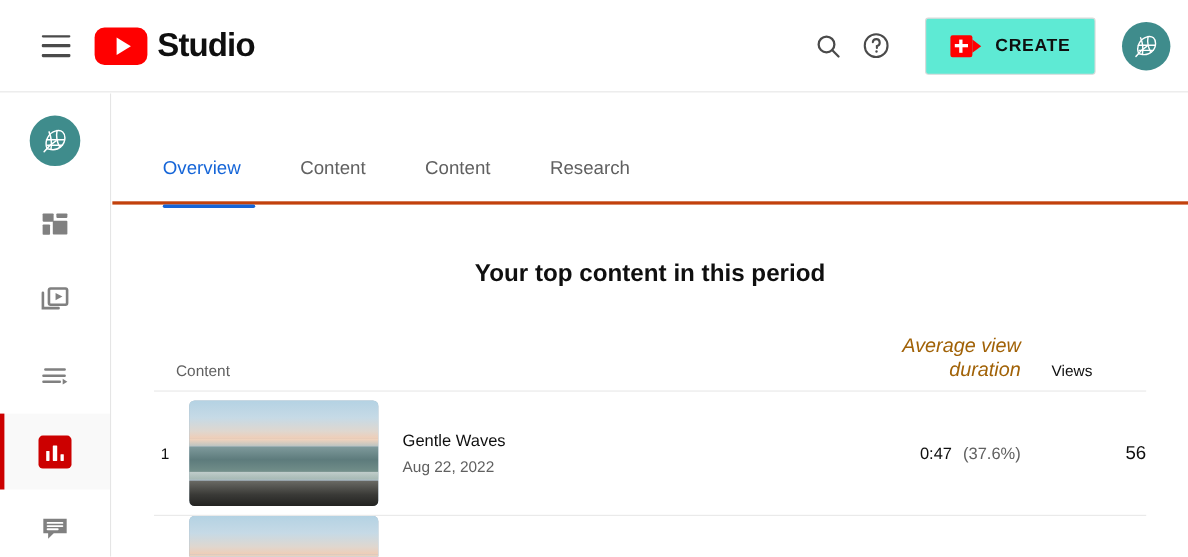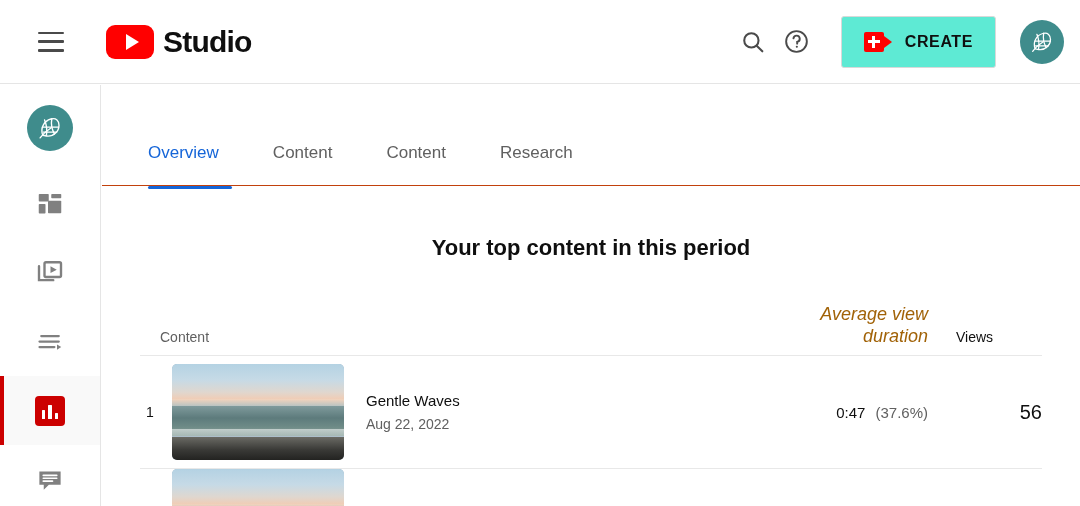--- a/index.html
+++ b/index.html
@@ -41,21 +41,21 @@
   .hamburger span {
     display: block;
     height: 2.5px;
     width: 100%;
     background: #4a4a4a;
     border-radius: 1px;
   }
   .brand {
     display: flex;
     align-items: center;
-    margin-left: 42px;
+    margin-left: 22px;
     cursor: pointer;
   }
   .yt-logo {
     width: 48px;
     height: 34px;
     background: #ff0000;
     border-radius: 9px;
     display: flex;
     align-items: center;
     justify-content: center;
@@ -220,21 +220,21 @@
     position: absolute;
     top: 85px; left: 102px;
     width: 978px;
     height: 421px;
     background: #ffffff;
     overflow: hidden;
   }
   .tabbar {
     height: 101px;
     box-sizing: border-box;
-    border-bottom: 1px solid #c2410c;
+    border-bottom: 3px solid #c2410c;
     display: flex;
     align-items: flex-start;
     padding-left: 46px;
     padding-top: 58px;
   }
   .tab {
     position: relative;
     font-size: 17px;
     color: #606060;
     margin-right: 54px;
@@ -383,21 +383,21 @@
     white-space: nowrap;
   }
   .dur-pct {
     color: #606060;
     margin-left: 10px;
   }
   .views-cell {
     flex: none;
     width: 86px;
     text-align: right;
-    font-size: 20px;
+    font-size: 17px;
     color: #0f0f0f;
   }
   .row.partial {
     height: 40px;
     border-bottom: none;
     align-items: flex-start;
     overflow: hidden;
   }
   .row.partial .thumb {
     height: 96px;

